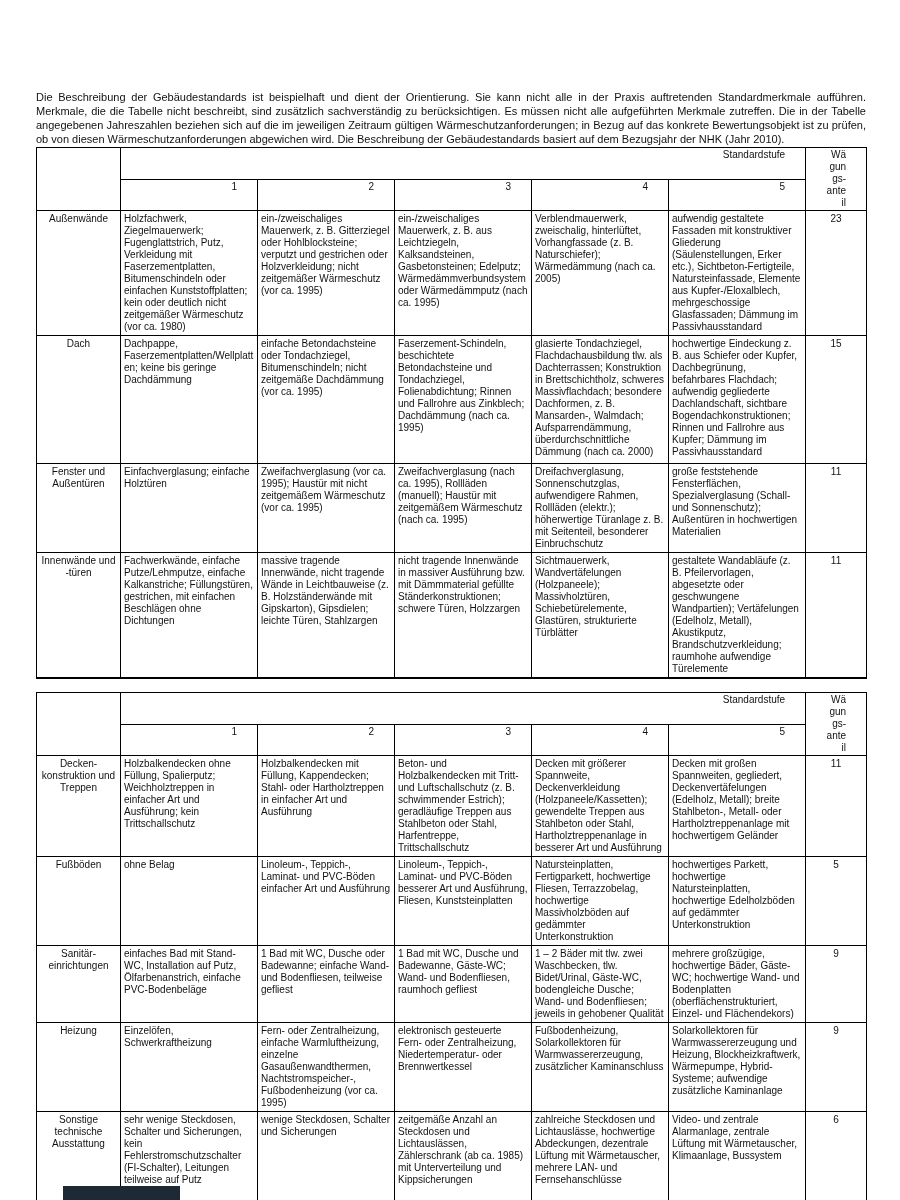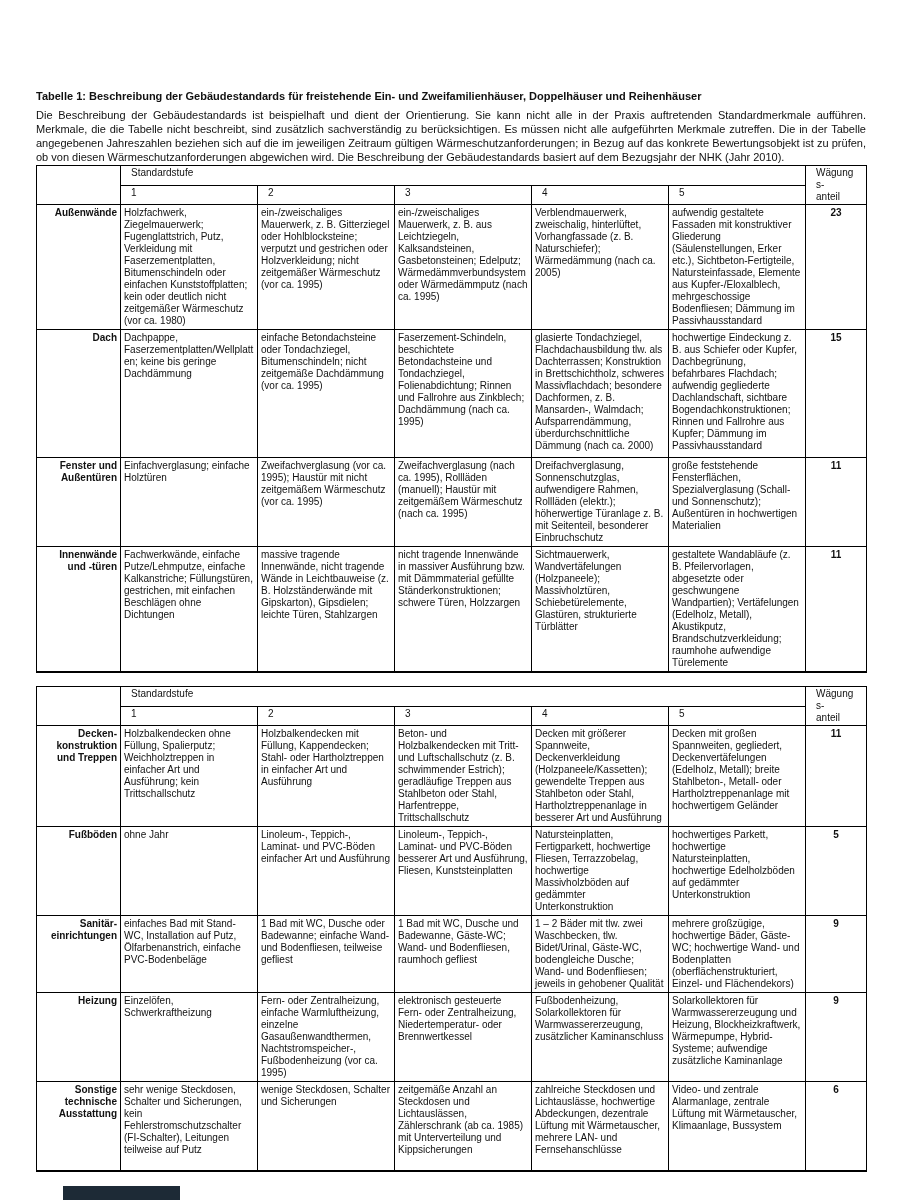--- a/index.html
+++ b/index.html
@@ -8,38 +8,37 @@
   .page { position:absolute; left:36px; top:90px; width:830px; }
   .doc-title { font-size:11px; font-weight:bold; margin-bottom:6px; letter-spacing:0; }
   .doc-intro { font-size:11px; line-height:14px; text-align:justify; margin-bottom:1px; }
   table.std { border-collapse:collapse; table-layout:fixed; width:830px; margin-bottom:13px; }
   table.std th, table.std td {
     border:1px solid #000;
     font-size:10px; line-height:12px;
     vertical-align:top; padding:2px 3px 2px 3px;
     word-wrap:break-word; overflow-wrap:break-word;
   }
-  table.std th { font-weight:normal; text-align:left; padding:1px 10px; }
+  table.std th { font-weight:normal; text-align:right; padding:1px 20px; }
   table.std thead tr { height:13px; }
-  td.lbl { text-align:right;font-weight:bold; }
-  td.wgt { text-align:center;font-weight:bold; }
+  td.lbl { text-align:center; }
+  td.wgt { text-align:center; }
   tbody tr:last-child td { border-bottom-width:2px; }
   col.c-lbl { width:84px; }
   col.c-std { width:137px; }
   col.c-wgt { width:61px; }
   tr.rA { height:114px; } tr.rB { height:128px; } tr.rC { height:83px;margin-left:20px; } tr.rD { height:111px; }
   tr.rE { height:86px; }  tr.rF { height:70px; } tr.rG { height:77px;margin-left:34px; } tr.rH { height:85px;margin-top:40px; } tr.rI { height:89px; }
   .footer-bar { position:absolute; left:63px; top:1186px; width:117px; height:14px; background:#1d2a36; }
 </style>
 </head>
 <body>
 
 <div class="page">
 
-  <div class="doc-title">Tabelle 1: Beschreibung der Gebäudestandards für freistehende Ein- und Zweifamilienhäuser, Doppelhäuser und Reihenhäuser</div>
   <div class="doc-intro">Die Beschreibung der Gebäudestandards ist beispielhaft und dient der Orientierung. Sie kann nicht alle in der Praxis auftretenden Standardmerkmale aufführen. Merkmale, die die Tabelle nicht beschreibt, sind zusätzlich sachverständig zu berücksichtigen. Es müssen nicht alle aufgeführten Merkmale zutreffen. Die in der Tabelle angegebenen Jahreszahlen beziehen sich auf die im jeweiligen Zeitraum gültigen Wärmeschutzanforderungen; in Bezug auf das konkrete Bewertungsobjekt ist zu prüfen, ob von diesen Wärmeschutzanforderungen abgewichen wird. Die Beschreibung der Gebäudestandards basiert auf dem Bezugsjahr der NHK (Jahr 2010).</div>
 
   <table class="std">
     <colgroup>
       <col class="c-lbl">
         <col class="c-std">
         <col class="c-std">
         <col class="c-std">
         <col class="c-std">
         <col class="c-std">
@@ -62,21 +61,21 @@
         <th>5</th>
       </tr>
     </thead>
     <tbody>
       <tr class="rA">
         <td class="lbl">Außenwände</td>
         <td>Holzfachwerk, Ziegelmauerwerk; Fugenglattstrich, Putz, Verkleidung mit Faserzementplatten, Bitumenschindeln oder einfachen Kunststoffplatten; kein oder deutlich nicht zeitgemäßer Wärmeschutz (vor ca. 1980)</td>
         <td>ein-/zweischaliges Mauerwerk, z. B. Gitterziegel oder Hohlblocksteine; verputzt und gestrichen oder Holzverkleidung; nicht zeitgemäßer Wärmeschutz (vor ca. 1995)</td>
         <td>ein-/zweischaliges Mauerwerk, z. B. aus Leichtziegeln, Kalksandsteinen, Gasbetonsteinen; Edelputz; Wärmedämmverbundsystem oder Wärmedämmputz (nach ca. 1995)</td>
         <td>Verblendmauerwerk, zweischalig, hinterlüftet, Vorhangfassade (z. B. Naturschiefer); Wärmedämmung (nach ca. 2005)</td>
-        <td>aufwendig gestaltete Fassaden mit konstruktiver Gliederung (Säulenstellungen, Erker etc.), Sichtbeton-Fertigteile, Natursteinfassade, Elemente aus Kupfer-/Eloxalblech, mehrgeschossige Bodenfliesen; Dämmung im Passivhausstandard</td>
+        <td>aufwendig gestaltete Fassaden mit konstruktiver Gliederung (Säulenstellungen, Erker etc.), Sichtbeton-Fertigteile, Natursteinfassade, Elemente aus Kupfer-/Eloxalblech, mehrgeschossige Glasfassaden; Dämmung im Passivhausstandard</td>
         <td class="wgt">23</td>
       </tr>
       <tr class="rB">
         <td class="lbl">Dach</td>
         <td>Dachpappe, Faserzementplatten/Wellplatten; keine bis geringe Dachdämmung</td>
         <td>einfache Betondachsteine oder Tondachziegel, Bitumenschindeln; nicht zeitgemäße Dachdämmung (vor ca. 1995)</td>
         <td>Faserzement-Schindeln, beschichtete Betondachsteine und Tondachziegel, Folienabdichtung; Rinnen und Fallrohre aus Zinkblech; Dachdämmung (nach ca. 1995)</td>
         <td>glasierte Tondachziegel, Flachdachausbildung tlw. als Dachterrassen; Konstruktion in Brettschichtholz, schweres Massivflachdach; besondere Dachformen, z. B. Mansarden-, Walmdach; Aufsparrendämmung, überdurchschnittliche Dämmung (nach ca. 2000)</td>
         <td>hochwertige Eindeckung z. B. aus Schiefer oder Kupfer, Dachbegrünung, befahrbares Flachdach; aufwendig gegliederte Dachlandschaft, sichtbare Bogendachkonstruktionen; Rinnen und Fallrohre aus Kupfer; Dämmung im Passivhausstandard</td>
         <td class="wgt">15</td>
@@ -134,21 +133,21 @@
         <td class="lbl">Decken-konstruktion und Treppen</td>
         <td>Holzbalkendecken ohne Füllung, Spalierputz; Weichholztreppen in einfacher Art und Ausführung; kein Trittschallschutz</td>
         <td>Holzbalkendecken mit Füllung, Kappendecken; Stahl- oder Hartholztreppen in einfacher Art und Ausführung</td>
         <td>Beton- und Holzbalkendecken mit Tritt- und Luftschallschutz (z. B. schwimmender Estrich); geradläufige Treppen aus Stahlbeton oder Stahl, Harfentreppe, Trittschallschutz</td>
         <td>Decken mit größerer Spannweite, Deckenverkleidung (Holzpaneele/Kassetten); gewendelte Treppen aus Stahlbeton oder Stahl, Hartholztreppenanlage in besserer Art und Ausführung</td>
         <td>Decken mit großen Spannweiten, gegliedert, Deckenvertäfelungen (Edelholz, Metall); breite Stahlbeton-, Metall- oder Hartholztreppenanlage mit hochwertigem Geländer</td>
         <td class="wgt">11</td>
       </tr>
       <tr class="rF">
         <td class="lbl">Fußböden</td>
-        <td>ohne Jahr</td>
+        <td>ohne Belag</td>
         <td>Linoleum-, Teppich-, Laminat- und PVC-Böden einfacher Art und Ausführung</td>
         <td>Linoleum-, Teppich-, Laminat- und PVC-Böden besserer Art und Ausführung, Fliesen, Kunststeinplatten</td>
         <td>Natursteinplatten, Fertigparkett, hochwertige Fliesen, Terrazzobelag, hochwertige Massivholzböden auf gedämmter Unterkonstruktion</td>
         <td>hochwertiges Parkett, hochwertige Natursteinplatten, hochwertige Edelholzböden auf gedämmter Unterkonstruktion</td>
         <td class="wgt">5</td>
       </tr>
       <tr class="rG">
         <td class="lbl">Sanitär-einrichtungen</td>
         <td>einfaches Bad mit Stand-WC, Installation auf Putz, Ölfarbenanstrich, einfache PVC-Bodenbeläge</td>
         <td>1 Bad mit WC, Dusche oder Badewanne; einfache Wand- und Bodenfliesen, teilweise gefliest</td>

